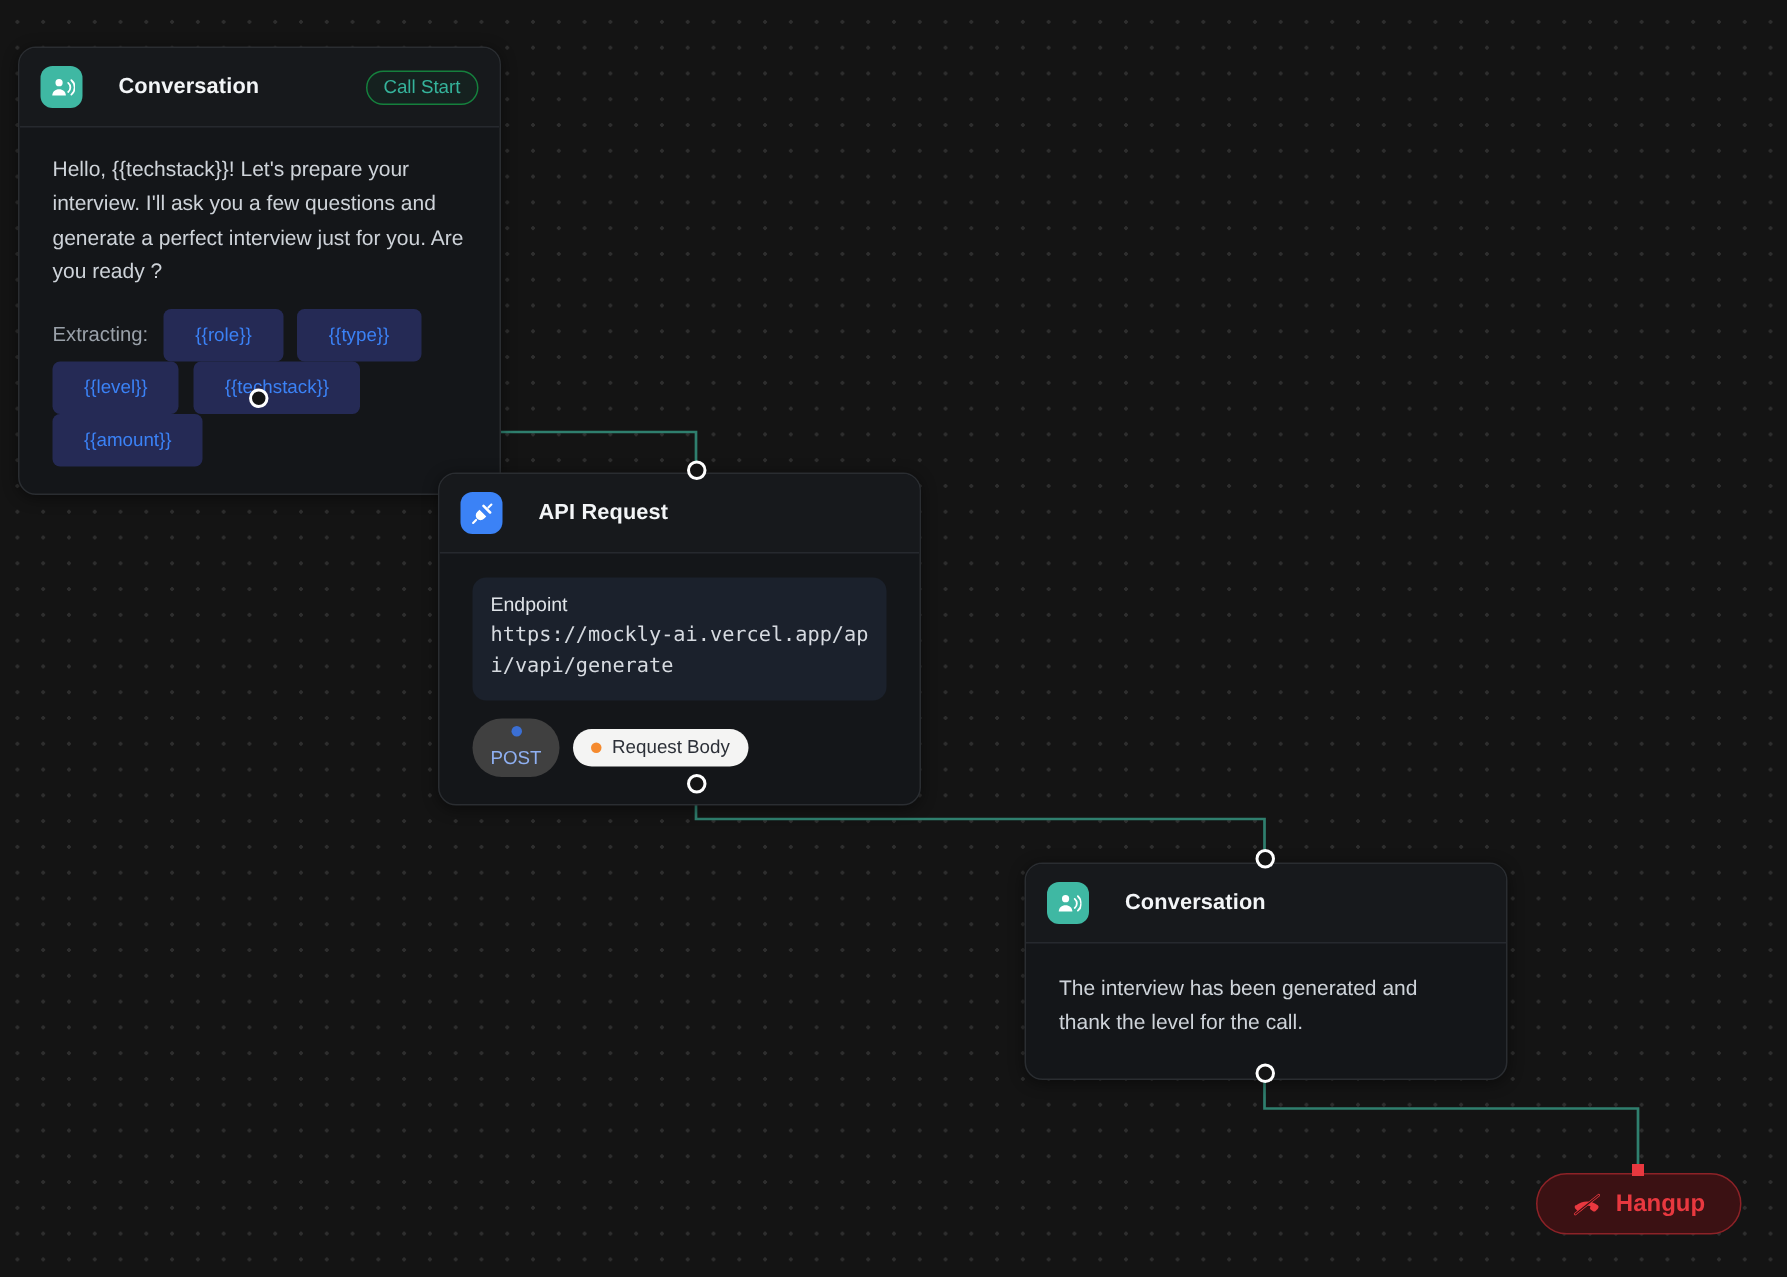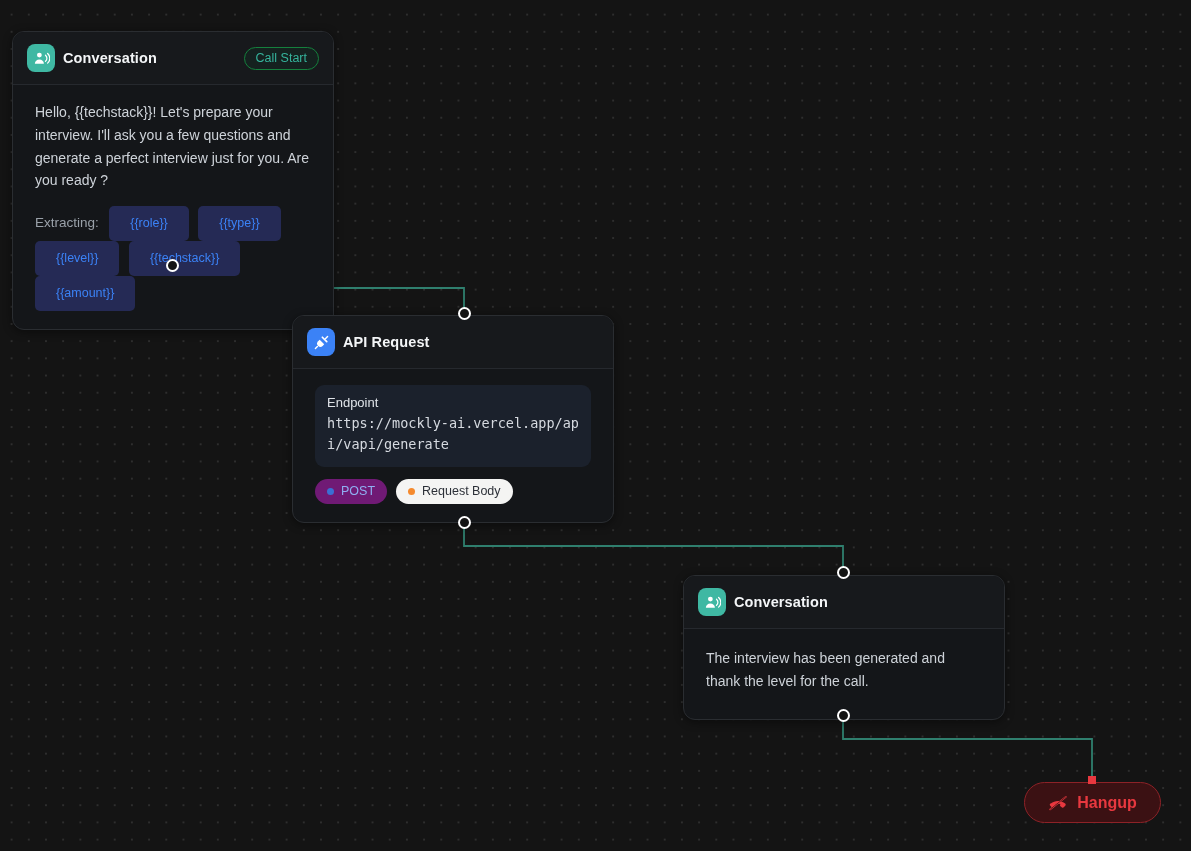--- a/index.html
+++ b/index.html
@@ -41,21 +41,21 @@
     border-radius: 12px;
     border: 1px solid #2a2d31;
     background: #141619;
     box-shadow: 0 2px 10px rgba(0,0,0,.45);
     overflow: hidden;
     z-index: 3;
   }
   .node-header {
     display: flex;
     align-items: center;
-    gap: 8px;
+    gap: 24px;
     padding: 12px 14px;
     background: #17191c;
     border-bottom: 1px solid #26292e;
     min-height: 28px;
     box-sizing: border-box;
   }
   .node-icon {
     width: 28px;
     height: 28px;
     border-radius: 8px;
@@ -137,21 +137,21 @@
   }
   .pill {
     display: inline-flex;
     align-items: center;
     gap: 7px;
     border-radius: 999px;
     font-size: 12.5px;
     padding: 5px 12px 6px;
     white-space: nowrap;
   }
-  .pill-post { background: #701a75; color: #8fb0f2; }
+  .pill-post { background: #404040; color: #8fb0f2; flex-direction: column; }
   .pill-body { background: #f4f4f3; color: #2c3038; }
   .dot { width: 7px; height: 7px; border-radius: 50%; flex: none; }
   .dot-blue { background: #3b6fd4; }
   .dot-orange { background: #f58a2e; }
 
   
   .hangup {
     position: absolute;
     display: flex;
     align-items: center;

